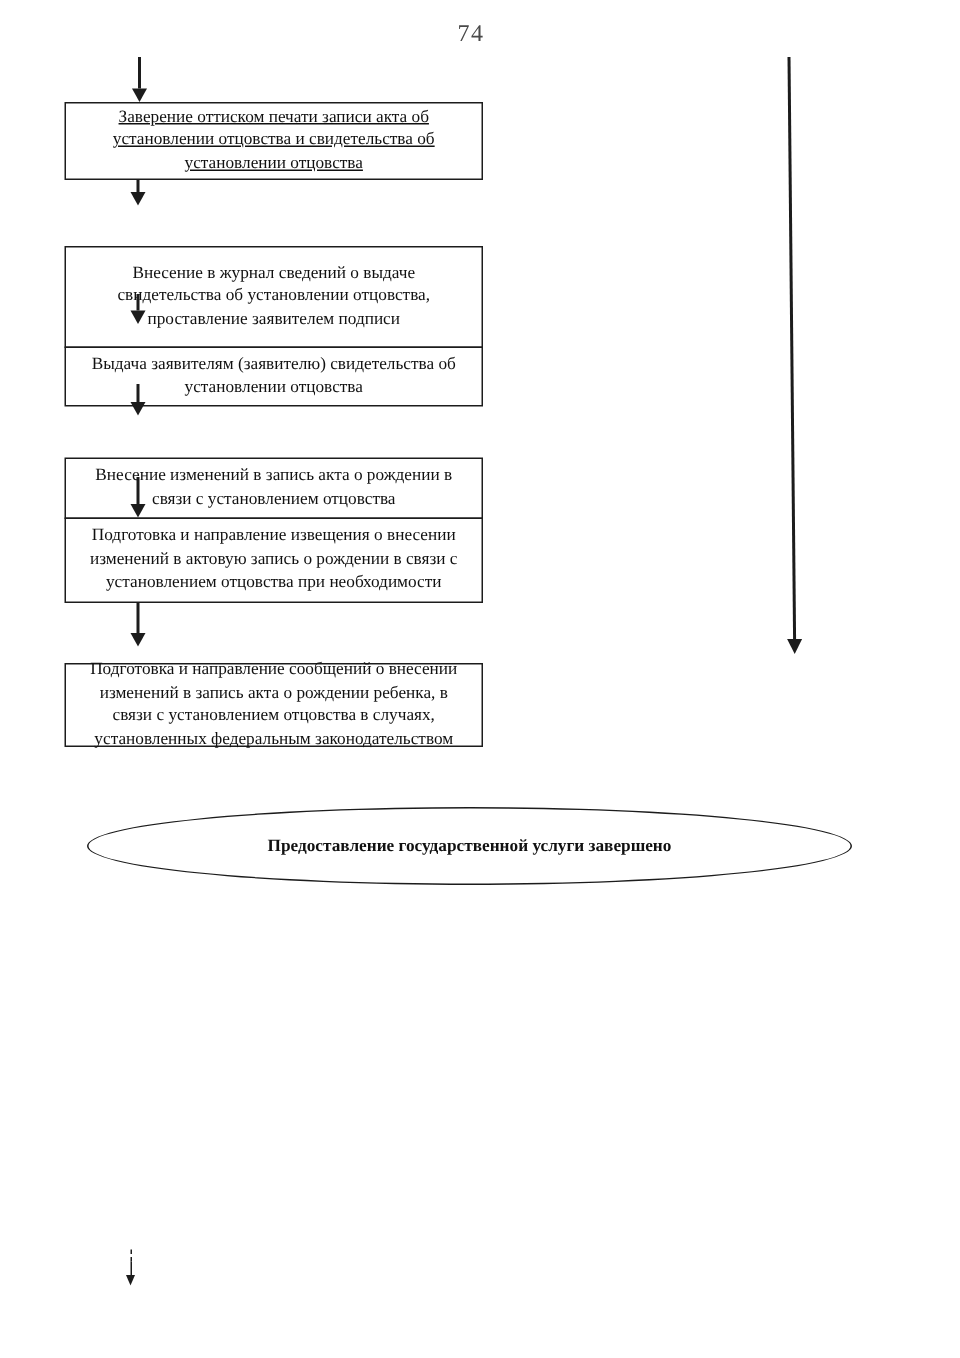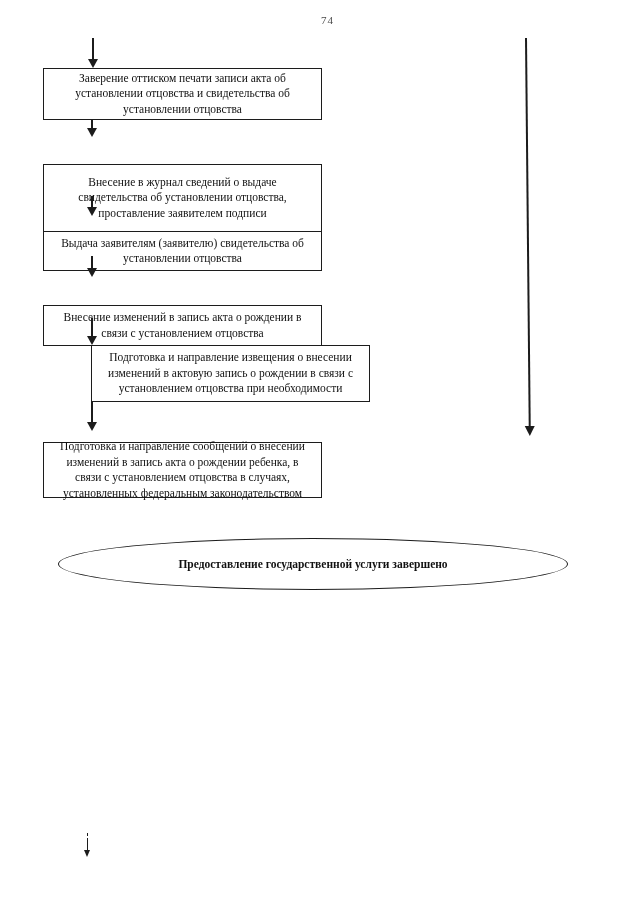--- a/index.html
+++ b/index.html
@@ -16,46 +16,46 @@
     width:640px;
     height:905px;
     background:var(--page-bg);
     overflow:hidden;
   }
   .page-number{
     position:absolute;
     top:14px;
     left:294px;
     width:40px;
-    text-align:right;
-    font-size:11px;
+    text-align:center;
+    font-size:16px;
     letter-spacing:1px;
     color:#4a4a4a;
   }
   .step-box{
     position:absolute;
     left:43px;
     width:279px;
     box-sizing:border-box;
     border:1.6px solid var(--line);
     display:flex;
     align-items:center;
     justify-content:center;
     text-align:center;
     font-size:11.5px;
     line-height:15.5px;
     color:#111;
     padding:2px 9px;
     background:transparent;
   }
-  .box1{top:68px;height:52px;}
+  .box1{top:68px;height:52px;text-decoration:underline;}
   .box2{top:137px;height:68px;margin-top:27px;}
   .box3{top:231px;height:40px;}
   .box4{top:277px;height:41px;margin-top:28px;}
-  .box5{top:345px;height:57px;margin-left:48px;}
+  .box5{top:345px;height:57px;}
   .box6{top:442px;height:56px;}
   .terminator{
     position:absolute;
     left:58px;
     top:538px;
     width:510px;
     height:52px;
     box-sizing:border-box;
     border:1.5px solid var(--line);
     border-radius:50%;

